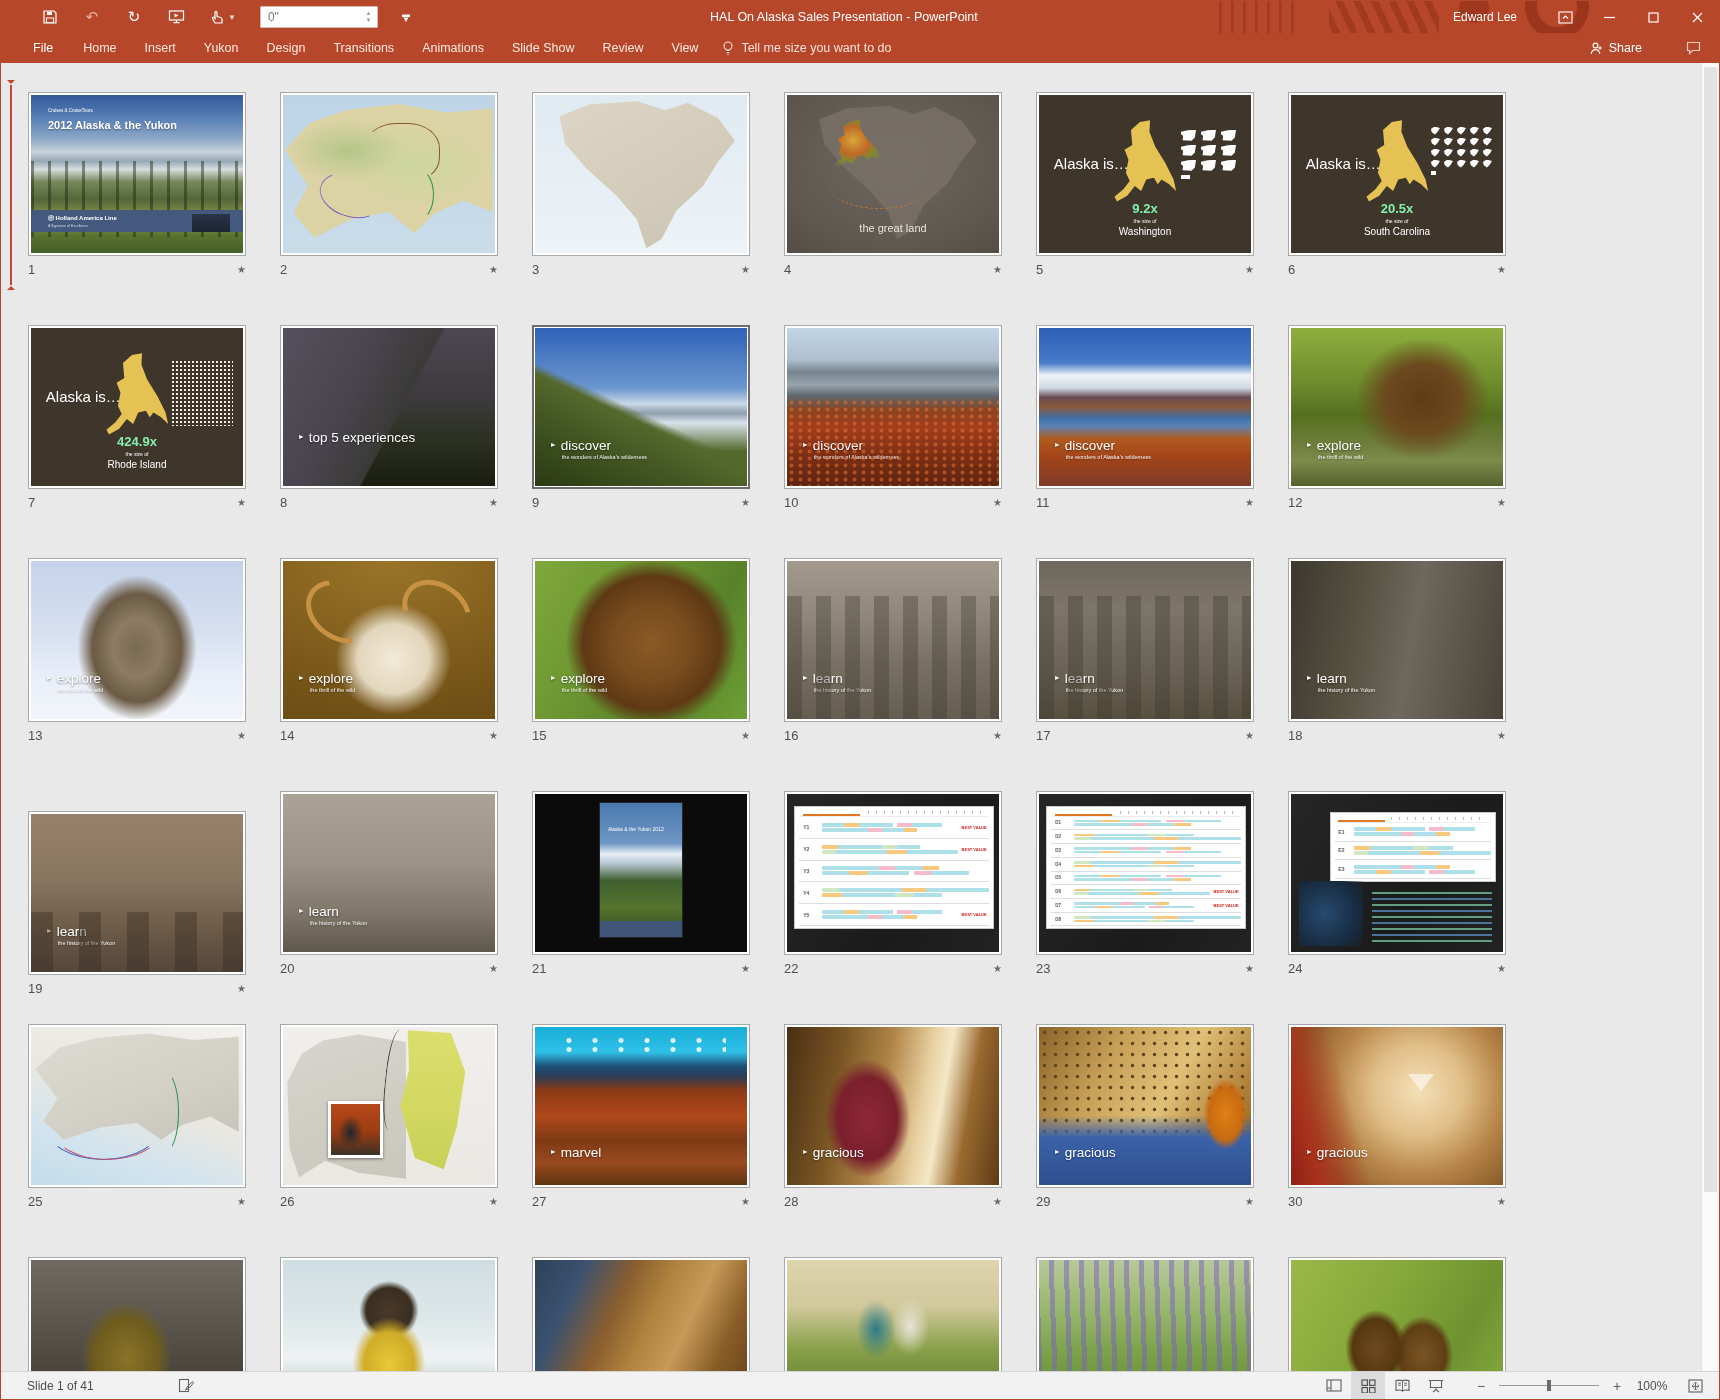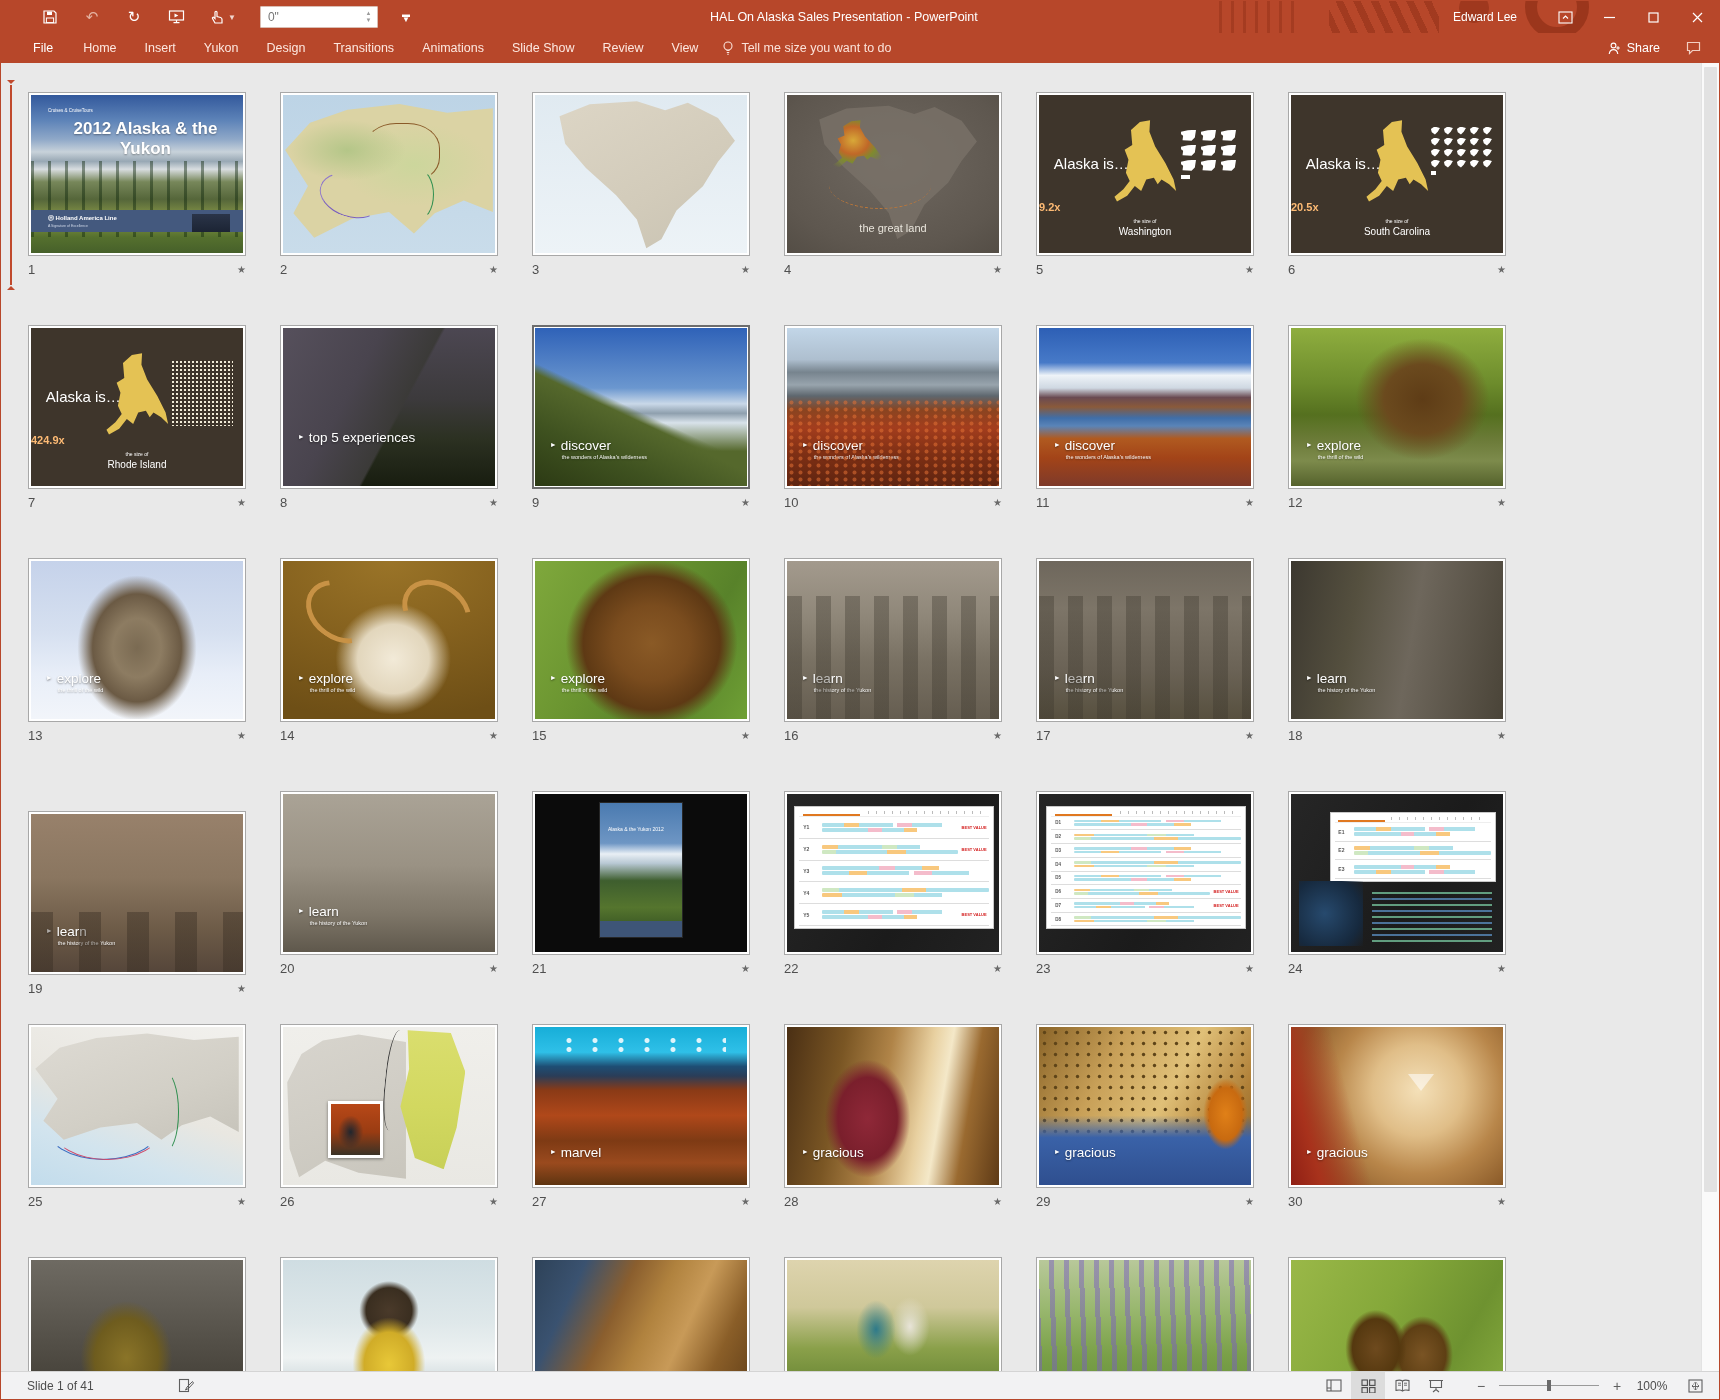--- a/index.html
+++ b/index.html
@@ -28,21 +28,21 @@
   .tb-right{position:absolute;right:0;top:0;height:32px;display:flex;align-items:center;z-index:6;}
   .tb-user{color:#fff;font-size:12px;margin-right:26px;}
   .tb-ctl{width:44px;height:32px;display:flex;align-items:center;justify-content:center;color:#fff;}
 
   
   .tabrow{position:absolute;left:0;top:32px;right:0;height:30px;background:#b7472a;display:flex;align-items:center;z-index:5;}
   .tabs{display:flex;align-items:center;padding-left:16px;}
   .rtab{color:#fde8e0;font-size:12.5px;padding:0 14px;height:30px;display:flex;align-items:center;white-space:nowrap;}
   .rtab.file{color:#fff;padding:0 16px;}
   .tellme{display:flex;align-items:center;gap:7px;color:#fbe3da;font-size:12.5px;margin-left:10px;}
-  .tr-right{margin-left:auto;display:flex;align-items:center;gap:26px;padding-right:18px;}
+  .tr-right{margin-left:auto;display:flex;align-items:center;gap:44px;padding-right:18px;}
   .share{display:flex;align-items:center;gap:6px;color:#fff;font-size:12.5px;}
 
   
   .content{position:absolute;left:0;top:62px;right:18px;bottom:28px;background:#e9e9e9;overflow:hidden;}
   .insertbar{position:absolute;left:9px;top:22px;width:2px;height:200px;background:#c0492c;}
   .insertbar::before{content:"";position:absolute;left:-3px;top:-5px;border:4px solid transparent;border-top-color:#c0492c;}
   .insertbar::after{content:"";position:absolute;left:-3px;bottom:-5px;border:4px solid transparent;border-bottom-color:#c0492c;}
   .cell{position:absolute;width:218px;}
   .thumb{width:218px;height:164px;background:#fff;border:1px solid #a8a8a8;padding:2px;position:relative;cursor:pointer;}
   .thumb.sel{border:2px solid #6d6d6d;padding:1px;}
@@ -54,21 +54,21 @@
   
   .cap{position:absolute;left:7%;bottom:16%;color:#fff;text-shadow:0 1px 2px rgba(0,0,0,.45);line-height:1;}
   .cap .main{font-size:13.5px;}
   .cap .arr{font-size:7px;vertical-align:3px;margin-right:4px;}
   .cap .sub{font-size:5.5px;margin-top:2px;margin-left:12px;opacity:.95;}
 
   
   .art-s1{background:linear-gradient(180deg,#33599c 0%,#5d83b8 16%,#8fa8c8 28%,#c8d2da 36%,#98a8b4 42%,#d8dde0 47%,#77875a 55%,#55663a 66%,#8a9a48 78%,#55702e 90%,#46602a 100%);}
   .art-s1::before{content:"";position:absolute;left:0;right:0;top:42%;bottom:10%;background:repeating-linear-gradient(90deg,rgba(16,40,14,.45) 0 3px,transparent 3px 17px);}
   .cv-brand{position:absolute;left:8%;top:8%;font-size:4.5px;color:#fff;}
-  .cv-title{position:absolute;left:8%;top:15%;font-size:17px;font-weight:bold;color:#fff;text-shadow:0 1px 2px rgba(0,0,0,.35);text-align:center;}
+  .cv-title{position:absolute;left:8%;top:15%;font-size:11px;font-weight:bold;color:#fff;text-shadow:0 1px 2px rgba(0,0,0,.35);}
   .cv-banner{position:absolute;left:0;right:0;bottom:13%;height:14%;background:#44597e;display:flex;flex-direction:column;justify-content:center;padding-left:8%;}
   .cv-banner .bl{font-size:6px;color:#fff;font-weight:bold;}
   .cv-banner .bs{font-size:3.5px;color:#cfd8e8;margin-top:1px;}
   .cv-banner::after{content:"";position:absolute;right:6%;top:-22%;width:18%;height:120%;background:linear-gradient(180deg,transparent 30%,#2a3448 32%,#1c2434 100%);}
 
   
   .art-s2{background:linear-gradient(180deg,#bdd4e6 0%,#c9dcea 100%);}
   .art-s2::before{content:"";position:absolute;inset:3% 1% 6% 1%;background:radial-gradient(40% 30% at 30% 35%,#b4c688,transparent 70%),radial-gradient(50% 40% at 62% 45%,#ccd69c,transparent 72%),#dbd3a4;clip-path:polygon(0% 35%,12% 16%,30% 7%,55% 3%,78% 9%,100% 6%,100% 78%,86% 70%,72% 79%,62% 93%,50% 78%,32% 83%,14% 96%,4% 79%,11% 60%);}
   .rt{position:absolute;}
   .art-s2 .rt1{left:17%;top:50%;width:30%;height:27%;border:1.5px solid transparent;border-bottom-color:#7a5fbf;border-left-color:#8f77cc;border-radius:50%;transform:rotate(18deg);}
@@ -79,21 +79,21 @@
   .art-s4{background:radial-gradient(90% 90% at 50% 42%,#6f6860 0%,#5e574f 62%,#4d473f 100%);}
   .art-s4::before{content:"";position:absolute;inset:5% 8% 8% 12%;opacity:.75;background:#7b7369;clip-path:polygon(4% 12%,20% 4%,45% 2%,60% 8%,72% 3%,88% 13%,97% 28%,88% 42%,80% 58%,66% 74%,58% 93%,50% 99%,45% 80%,34% 64%,18% 46%,7% 30%);}
   .art-s4::after{content:"";position:absolute;left:19%;top:16%;width:27%;height:32%;background:radial-gradient(60% 60% at 45% 40%,#d8a838 0%,#c06828 45%,#7e8a30 70%,transparent 100%);clip-path:polygon(42% 2%,58% 0%,57% 14%,66% 32%,82% 52%,95% 72%,99% 86%,88% 78%,76% 72%,70% 78%,64% 70%,52% 72%,44% 86%,34% 80%,22% 92%,6% 99%,2% 93%,16% 84%,26% 74%,20% 64%,24% 48%,18% 36%,30% 30%,28% 12%);}
   .art-s4 .rt1{left:20%;top:42%;width:48%;height:30%;border:0;border-bottom:1.5px dashed #c07838;border-radius:50%;}
   .dm-cap{position:absolute;left:0;right:0;bottom:12%;text-align:center;color:#e9e5dc;font-size:11px;}
 
   
   .art-cmp{background:#3e352b;}
   .ak-label{position:absolute;left:7%;top:38%;color:#fff;font-size:15px;}
   .ak{position:absolute;left:35%;top:16%;width:30%;height:52%;background:#e4c254;clip-path:polygon(42% 2%,58% 0%,57% 14%,66% 32%,82% 52%,95% 72%,99% 86%,88% 78%,76% 72%,70% 78%,64% 70%,52% 72%,44% 86%,34% 80%,22% 92%,6% 99%,2% 93%,16% 84%,26% 74%,20% 64%,24% 48%,18% 36%,30% 30%,28% 12%);}
-  .ak-mult{position:absolute;left:0;right:0;top:67%;text-align:left;color:#fdba74;font-size:11px;font-weight:bold;}
+  .ak-mult{position:absolute;left:0;right:0;top:67%;text-align:center;color:#86efac;font-size:13px;font-weight:bold;}
   .ak-sizeof{position:absolute;left:0;right:0;top:78%;text-align:center;color:#fff;font-size:5px;}
   .ak-state{position:absolute;left:0;right:0;top:83%;text-align:center;color:#fff;font-size:10px;}
   .akgrid{position:absolute;left:67%;top:22%;display:grid;}
   .akgrid-wa{grid-template-columns:repeat(3,16px);grid-gap:4px;}
   .akgrid-wa i{display:block;width:15px;height:11px;background:#fff;clip-path:polygon(0 18%,45% 4%,100% 0,92% 70%,70% 100%,10% 96%,14% 55%,0 40%);}
   .akgrid-wa i.half{width:9px;height:4px;clip-path:none;align-self:end;}
   .akgrid-sc{grid-template-columns:repeat(5,10px);grid-gap:3px;top:20%;left:66%;}
   .akgrid-sc i{display:block;width:9px;height:8px;background:#fff;clip-path:polygon(0 30%,40% 0,100% 18%,78% 60%,45% 100%,10% 72%);}
   .akgrid-sc i.half{width:5px;height:4px;clip-path:none;align-self:end;}
   .akdots{position:absolute;left:66%;top:20%;width:62px;height:66px;background-image:radial-gradient(circle,#f2ecd8 .9px,transparent 1.4px);background-size:4px 4px;}

